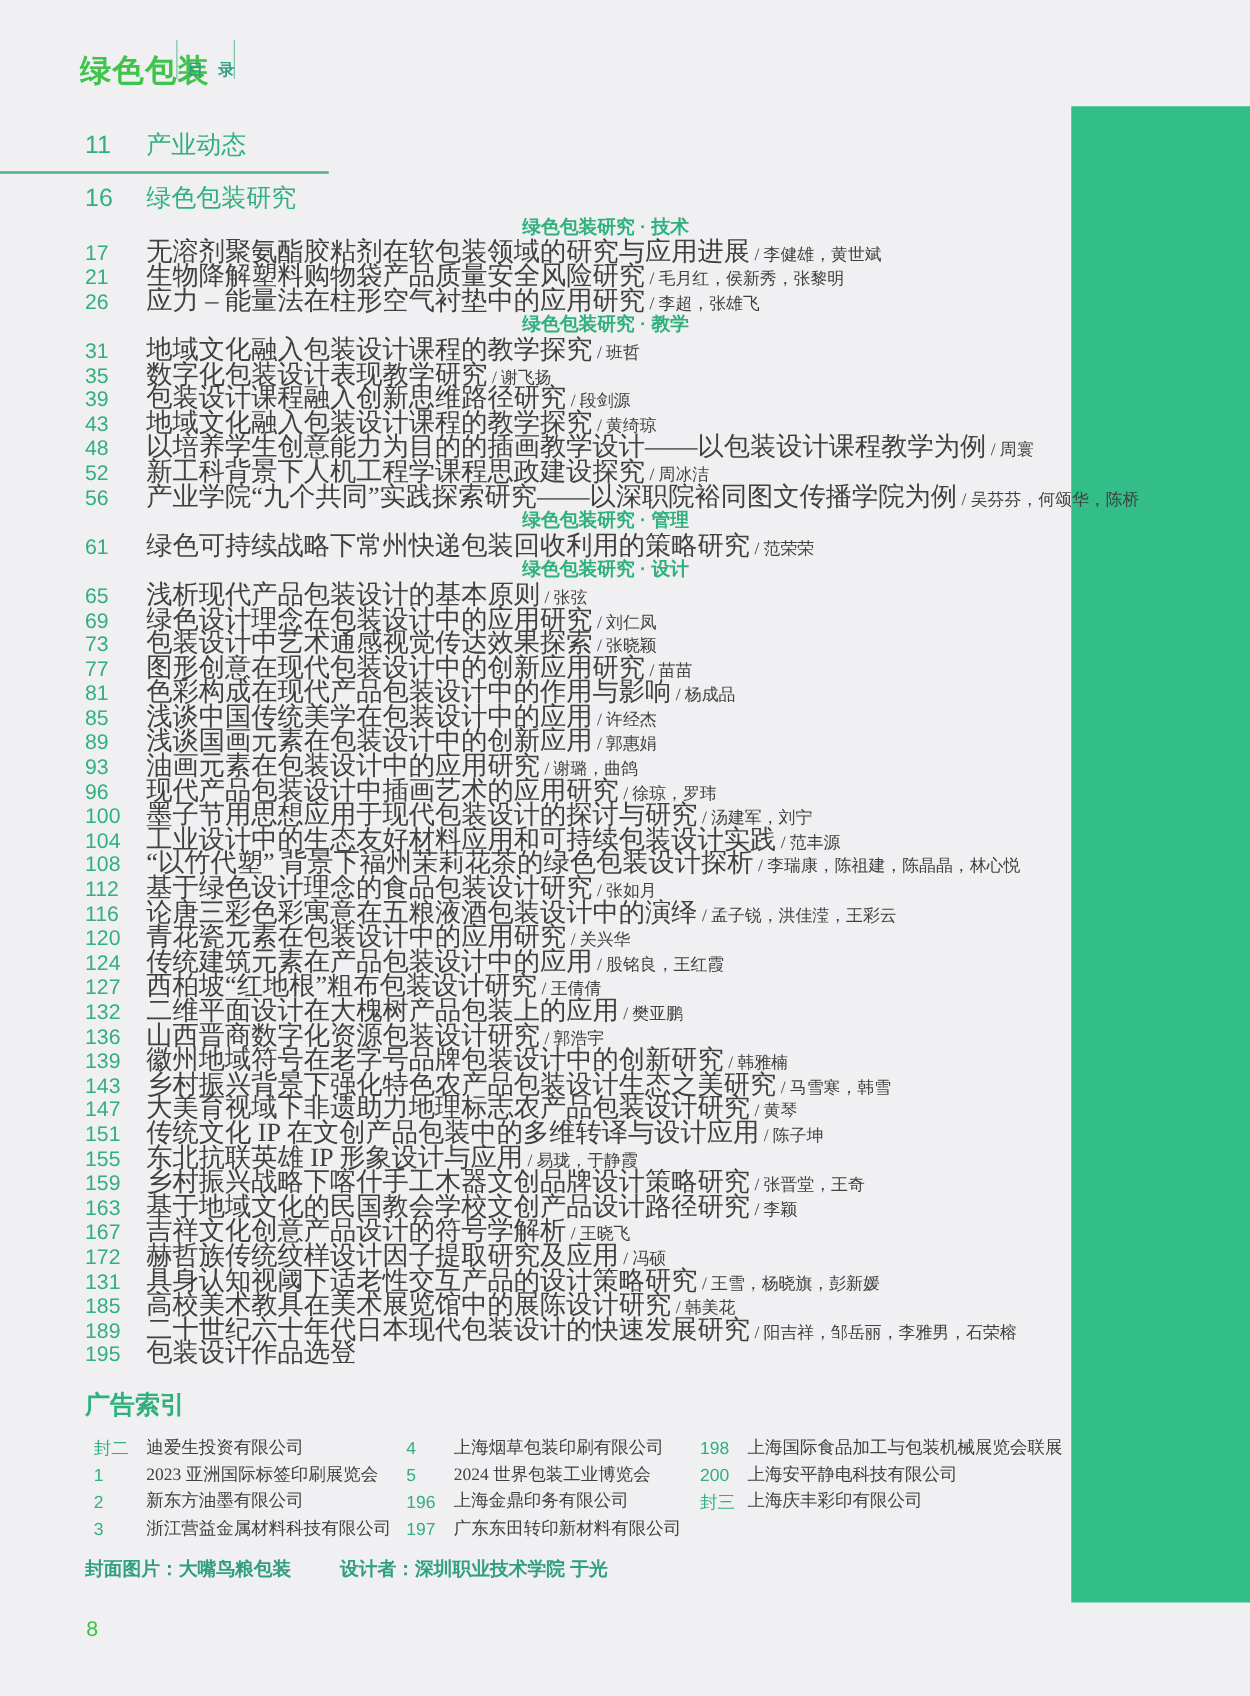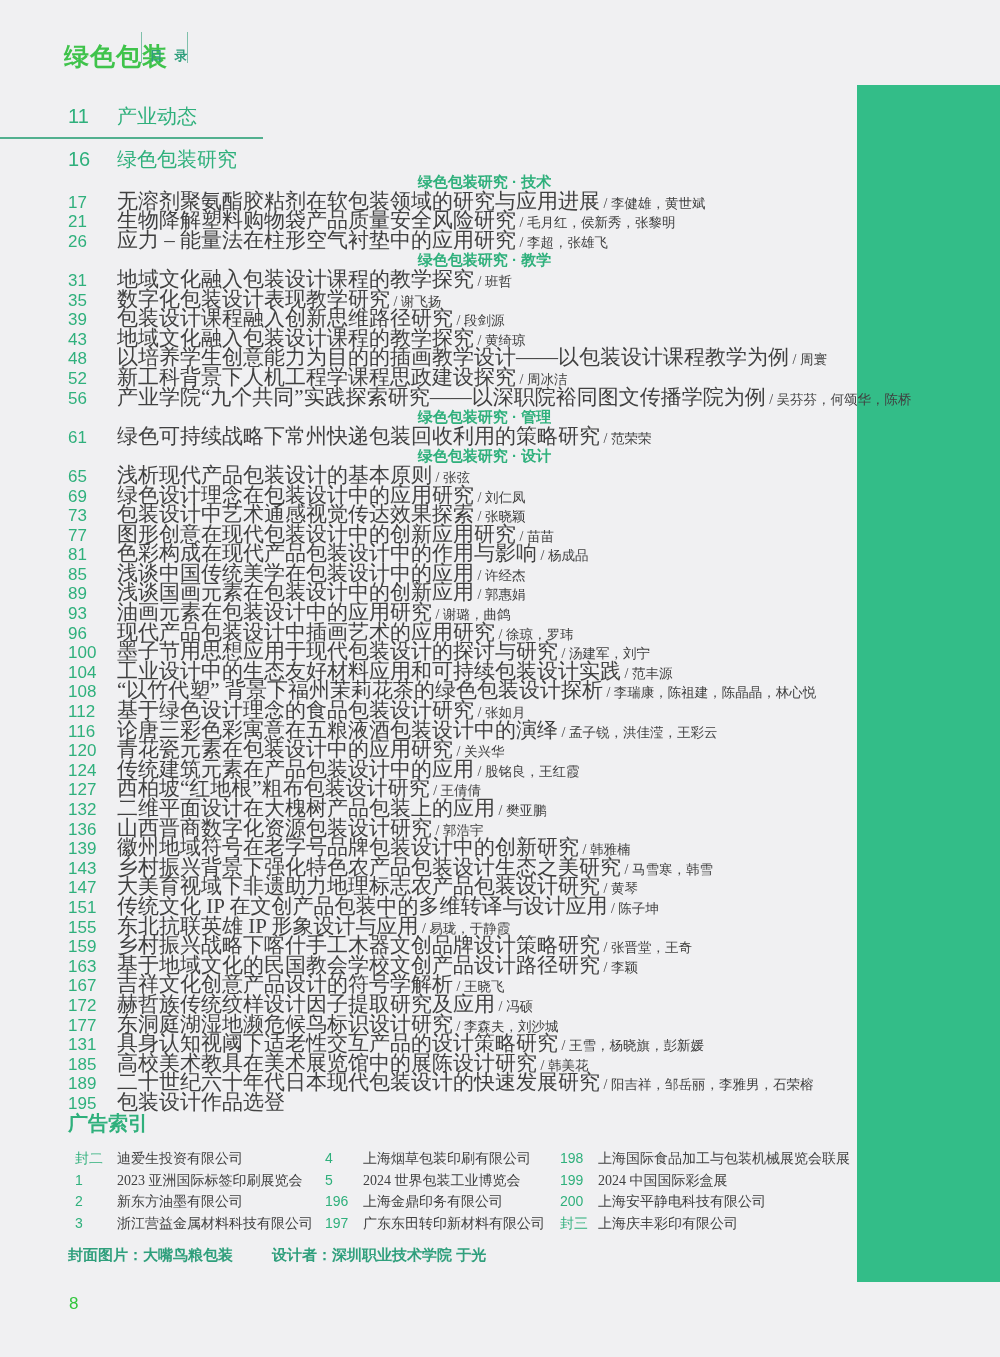--- a/index.html
+++ b/index.html
@@ -274,24 +274,20 @@
     </div>
     <div class="row entry">
       <span class="num">167</span>
       <span class="txt"><span class="title">吉祥文化创意产品设计的符号学解析</span><span class="sep"> / </span><span class="authors">王晓飞</span></span>
     </div>
     <div class="row entry">
       <span class="num">172</span>
       <span class="txt"><span class="title">赫哲族传统纹样设计因子提取研究及应用</span><span class="sep"> / </span><span class="authors">冯硕</span></span>
     </div>
     <div class="row entry">
-      <span class="num">177</span>
-      <span class="txt"><span class="title">东洞庭湖湿地濒危候鸟标识设计研究</span><span class="sep"> / </span><span class="authors">李森夫，刘沙城</span></span>
-    </div>
-    <div class="row entry">
       <span class="num">131</span>
       <span class="txt"><span class="title">具身认知视阈下适老性交互产品的设计策略研究</span><span class="sep"> / </span><span class="authors">王雪，杨晓旗，彭新媛</span></span>
     </div>
     <div class="row entry">
       <span class="num">185</span>
       <span class="txt"><span class="title">高校美术教具在美术展览馆中的展陈设计研究</span><span class="sep"> / </span><span class="authors">韩美花</span></span>
     </div>
     <div class="row entry">
       <span class="num">189</span>
       <span class="txt"><span class="title">二十世纪六十年代日本现代包装设计的快速发展研究</span><span class="sep"> / </span><span class="authors">阳吉祥，邹岳丽，李雅男，石荣榕</span></span>
@@ -338,24 +334,20 @@
         </div>
         <div class="ad-row">
           <span class="ad-num">197</span>
           <span class="ad-name">广东东田转印新材料有限公司</span>
         </div>
       </div>
       <div class="ad-col c2">
         <div class="ad-row">
           <span class="ad-num">198</span>
           <span class="ad-name">上海国际食品加工与包装机械展览会联展</span>
-        </div>
-        <div class="ad-row">
-          <span class="ad-num">199</span>
-          <span class="ad-name">2024 中国国际彩盒展</span>
         </div>
         <div class="ad-row">
           <span class="ad-num">200</span>
           <span class="ad-name">上海安平静电科技有限公司</span>
         </div>
         <div class="ad-row">
           <span class="ad-num">封三</span>
           <span class="ad-name">上海庆丰彩印有限公司</span>
         </div>
       </div>

